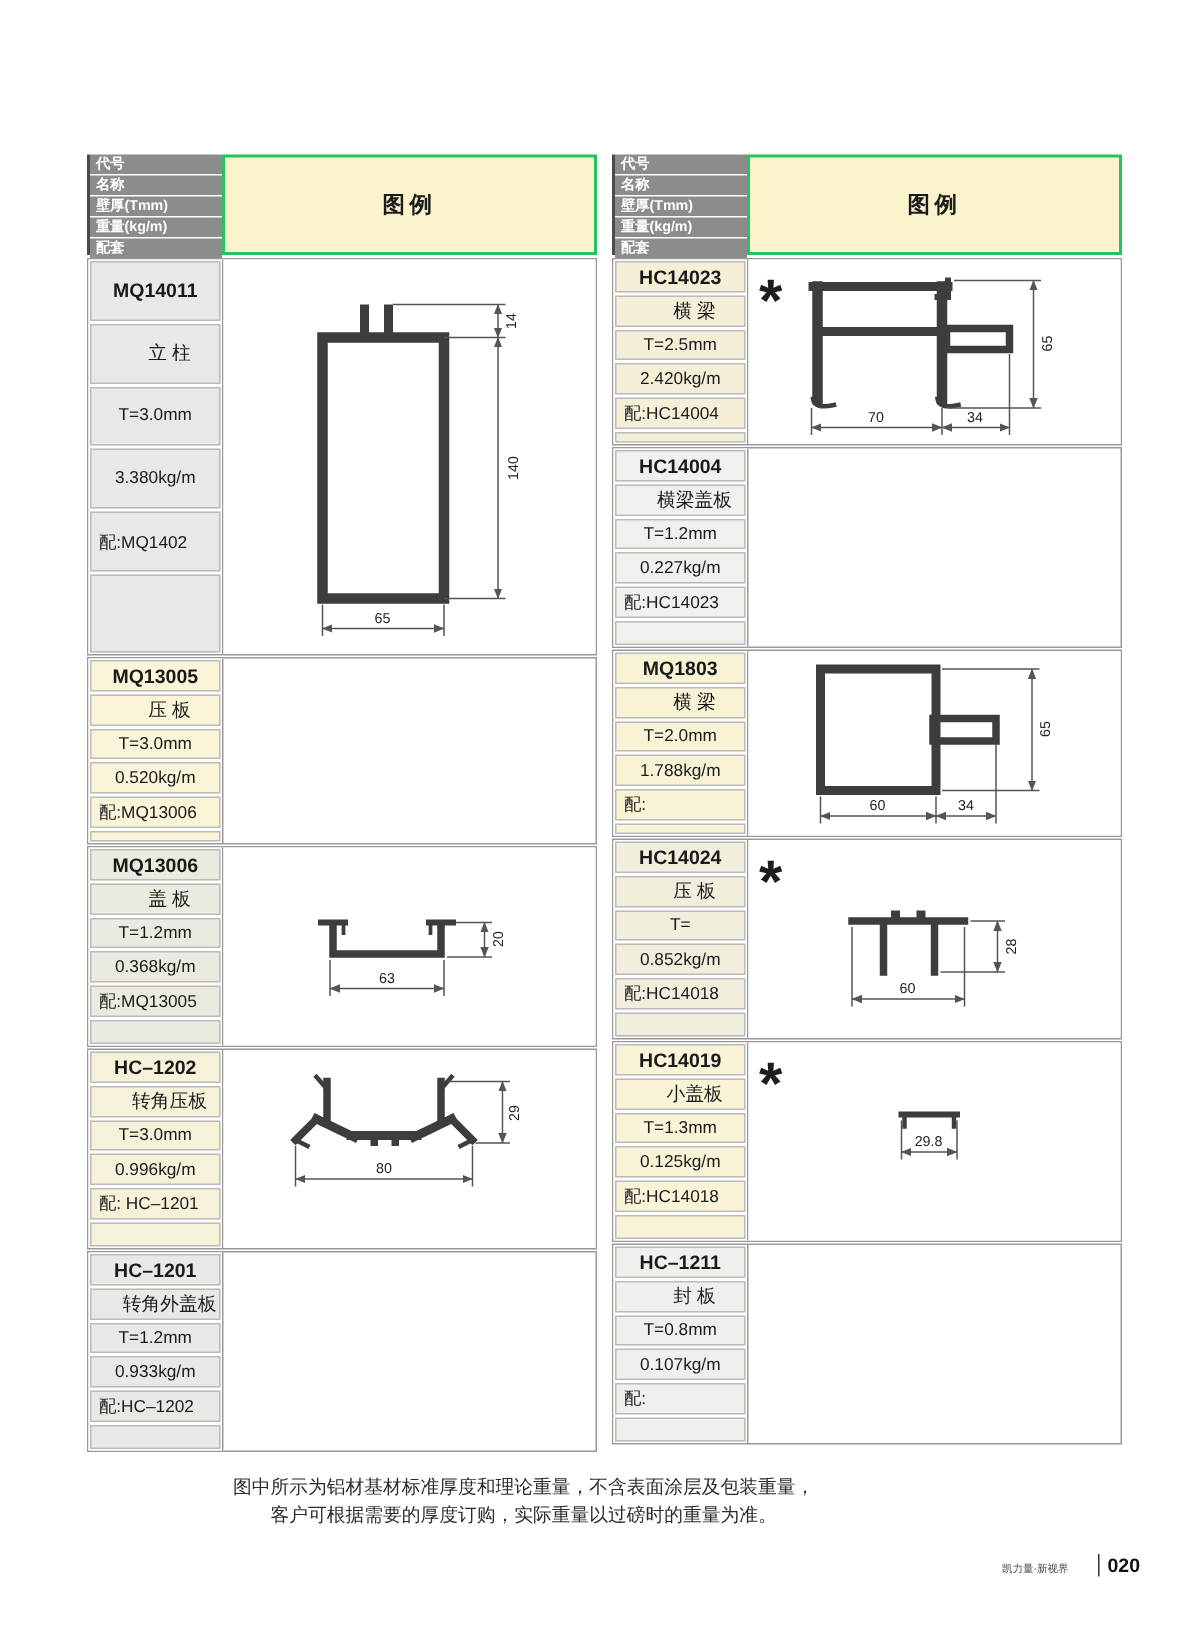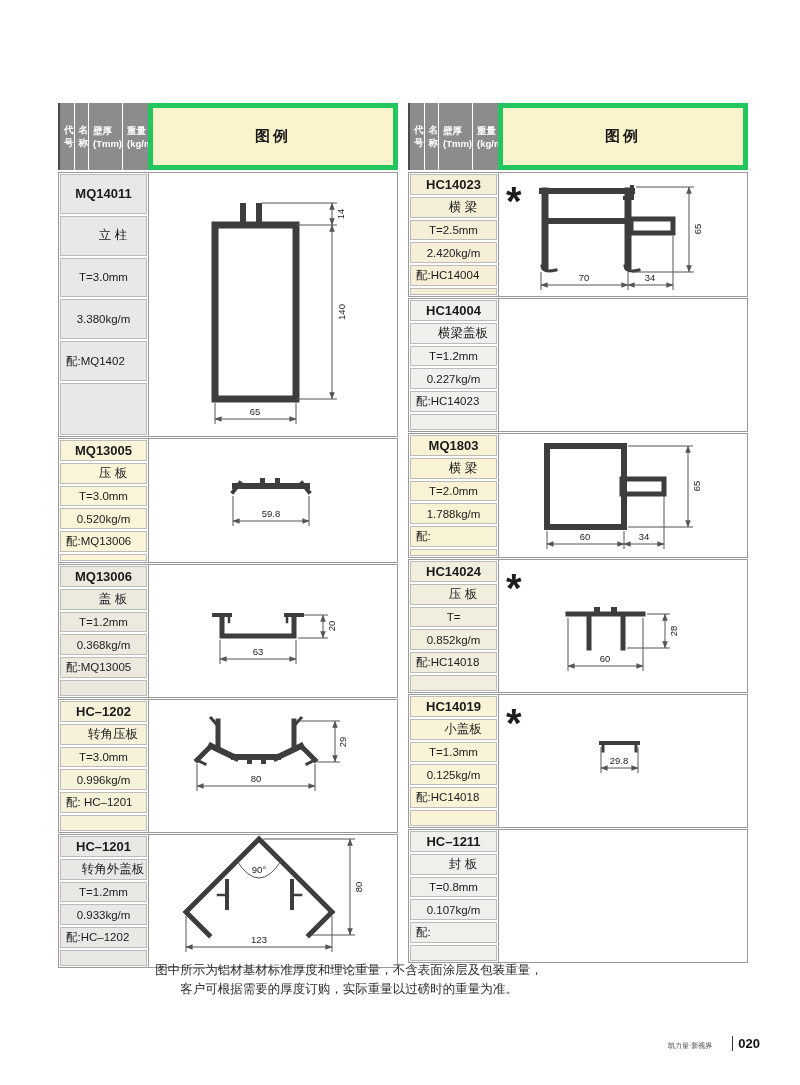--- a/index.html
+++ b/index.html
@@ -2,25 +2,25 @@
 <html><head>
 <meta charset="utf-8">
 <style>
   html,body{margin:0;padding:0;}
   body{width:800px;height:1085px;background:#ffffff;position:relative;
        font-family:"Liberation Sans",sans-serif;color:#1a1a1a;overflow:hidden;}
   .tables{position:absolute;left:58px;top:103px;display:flex;gap:10px;}
   .tcol{width:340px;display:flex;flex-direction:column;}
   
   .hdr{display:flex;height:67px;}
-  .hlabels{width:90px;display:flex;flex-direction:row;gap:1px;box-sizing:border-box;
+  .hlabels{width:90px;display:flex;flex-direction:column;gap:1px;box-sizing:border-box;
            border-left:2px solid #4a4a4a;background:#fff;}
   .hrow{flex:1;background:#8c8c8c;color:#fff;font-size:9.5px;font-weight:bold;
         display:flex;align-items:center;padding-left:4px;}
-  .legend{flex:1;background:#faf3cc;border:5px solid #22c55e;box-sizing:border-box;
+  .legend{flex:1;background:#faf3cc;border:2px solid #22c55e;box-sizing:border-box;
           display:flex;align-items:center;justify-content:center;
           font-weight:bold;font-size:15px;letter-spacing:3px;}
   
   .block{display:flex;border:1px solid #999;box-sizing:border-box;background:#fff;margin-top:1px;}
   .block.mt2{margin-top:2px;}
   .h265{height:265px}.h125{height:125px}.h134{height:134px}
   .lbl{width:90px;box-sizing:border-box;border-right:1px solid #999;background:#fff;
        display:flex;flex-direction:column;gap:2px;padding:1px;}
   .lcell{flex:1;display:flex;align-items:center;justify-content:center;text-align:center;
          background:var(--bg,#eee);border:1px solid #bbb;box-sizing:border-box;font-size:11.5px;}
@@ -31,21 +31,21 @@
   .h265 .lfill{flex:0 0 52px}
   .h125 .lfill{flex:0 0 7px}
   .dia{flex:1;position:relative;background:#fff;}
   .dia svg{position:absolute;left:0;top:0;width:100%;height:100%;}
   .star{position:absolute;left:7px;top:8px;font-size:40px;font-weight:bold;color:#1d1d1d;line-height:1;}
   
   .p{stroke:#3d3d3d;fill:none;stroke-linecap:square;}
   .d{stroke:#555;stroke-width:1;fill:none;}
   .t{font-size:9.5px;fill:#222;font-family:"Liberation Sans",sans-serif;}
   
-  .note{position:absolute;top:961px;left:0;width:698px;text-align:center;
+  .note{position:absolute;top:982px;left:0;width:698px;text-align:center;
         font-size:12.5px;line-height:1.55;color:#2b2b2b;}
   .footer{position:absolute;top:1036px;right:40px;display:flex;align-items:flex-end;gap:20px;}
   .brand{font-size:7px;color:#444;}
   .pageno{font-size:13px;font-weight:bold;border-left:1.5px solid #333;padding-left:5px;color:#111;}
 </style>
 </head>
 <body>
 
 <svg width="0" height="0" style="position:absolute">
   <defs>
@@ -96,31 +96,20 @@
     </div>
 
     <div class="block h125" style="--bg: #faf4d8;">
       <div class="lbl">
         <div class="lcell code">MQ13005</div>
         <div class="lcell name">压 板</div>
         <div class="lcell">T=3.0mm</div>
         <div class="lcell">0.520kg/m</div>
         <div class="lcell match">配:MQ13006</div>
         <div class="lfill"></div>
-      </div>
-      <div class="dia">
-        <svg viewBox="0 0 248 123">
-          <path class="p" stroke-width="6" d="M86,47 H158"></path>
-          <path class="p" stroke-width="4" d="M84,53 L91,44 M160,53 L153,44"></path>
-          <rect x="111" y="39" width="5" height="6" fill="#3d3d3d"></rect>
-          <rect x="126" y="39" width="5" height="6" fill="#3d3d3d"></rect>
-          <path class="d" d="M84,57 V87 M160,57 V87"></path>
-          <line class="d" x1="84" y1="82" x2="160" y2="82" marker-start="url(#ar)" marker-end="url(#ar)"></line>
-          <text class="t" text-anchor="middle" x="122" y="78">59.8</text>
-        </svg>
       </div>
     </div>
 
     <div class="block h134" style="--bg: #eceadf;">
       <div class="lbl">
         <div class="lcell code">MQ13006</div>
         <div class="lcell name">盖 板</div>
         <div class="lcell">T=1.2mm</div>
         <div class="lcell">0.368kg/m</div>
         <div class="lcell match">配:MQ13005</div>
@@ -169,34 +158,20 @@
     </div>
 
     <div class="block h134" style="--bg: #e9e8e4;">
       <div class="lbl">
         <div class="lcell code">HC–1201</div>
         <div class="lcell name">转角外盖板</div>
         <div class="lcell">T=1.2mm</div>
         <div class="lcell">0.933kg/m</div>
         <div class="lcell match">配:HC–1202</div>
         <div class="lfill"></div>
-      </div>
-      <div class="dia">
-        <svg viewBox="0 0 248 132">
-          <path class="p" stroke-width="5" d="M60,100 L37,77 L110,4 L183,77 L160,100"></path>
-          <path class="p" stroke-width="4" d="M78,46 V73 M143,46 V73"></path>
-          <path class="p" stroke-width="2.5" d="M78,60 h-9 M143,60 h9"></path>
-          <path class="d" d="M88,26 Q110,60 132,26"></path>
-          <path class="d" d="M37,81 V117 M183,81 V117 M114,4 H206 M162,100 H206"></path>
-          <line class="d" x1="37" y1="112" x2="183" y2="112" marker-start="url(#ar)" marker-end="url(#ar)"></line>
-          <line class="d" x1="201" y1="4" x2="201" y2="100" marker-start="url(#ar)" marker-end="url(#ar)"></line>
-          <text class="t" text-anchor="middle" x="110" y="38">90°</text>
-          <text class="t" text-anchor="middle" x="110" y="108">123</text>
-          <text class="t" text-anchor="middle" transform="translate(213 52) rotate(-90)">80</text>
-        </svg>
       </div>
     </div>
 
   </div>
 
   <div class="tcol">
 
     <div class="hdr">
       <div class="hlabels">
         <div class="hrow">代号</div>

